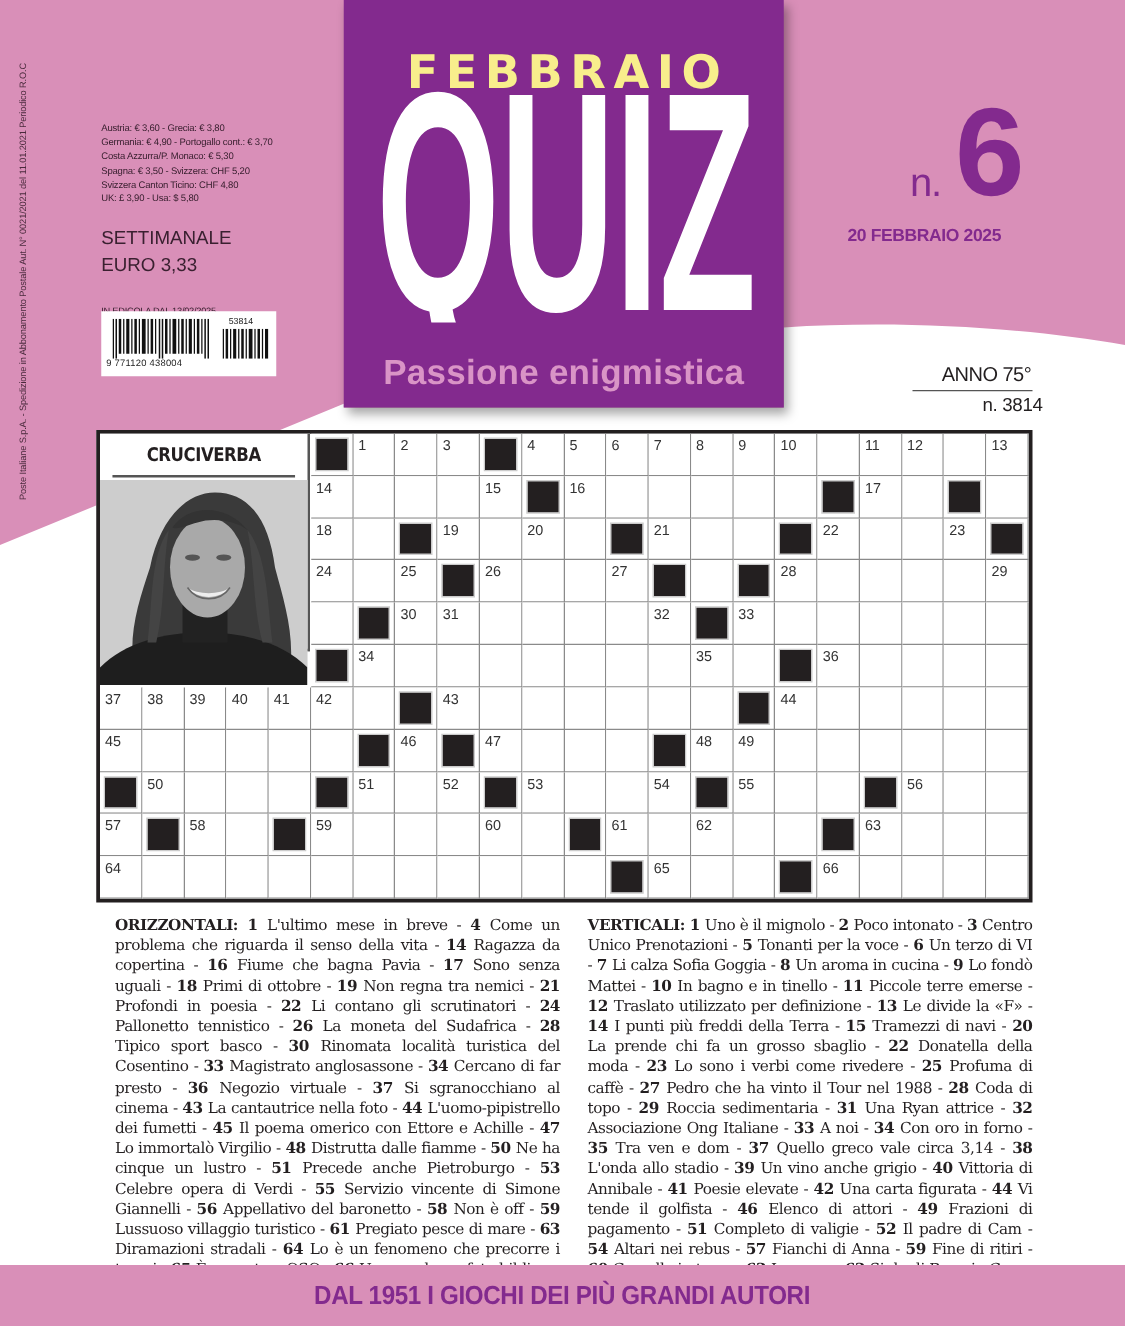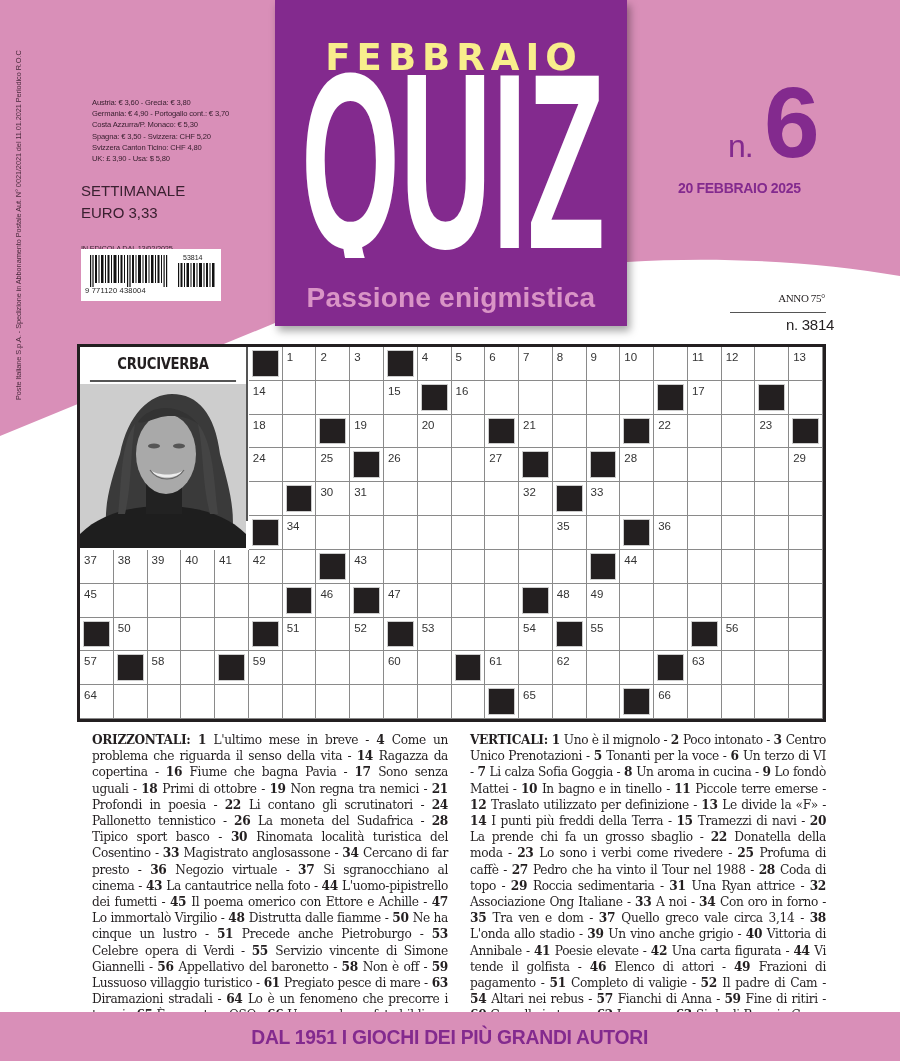--- a/index.html
+++ b/index.html
@@ -9,41 +9,41 @@
   .bg-pink { position: absolute; left: 0; top: 0; width: 900px; height: 440px; }
   .bg-pink svg { display: block; }
 
   .postal-vertical {
     position: absolute; left: 14px; top: 400px;
     transform-origin: 0 0; transform: rotate(-90deg);
     white-space: nowrap; font-size: 7.4px; color: #4a2a3c;
     font-family: "Liberation Sans", sans-serif; letter-spacing: -0.1px;
   }
 
-  .prices { position: absolute; left: 81px; top: 97px; font-size: 7.6px; line-height: 11.2px; color: #3a2030; font-family: "Liberation Sans", sans-serif; letter-spacing: -0.15px; margin-left: 11px; }
+  .prices { position: absolute; left: 81px; top: 97px; font-size: 7.6px; line-height: 11.2px; color: #3a2030; font-family: "Liberation Sans", sans-serif; letter-spacing: -0.15px; }
   .weekly { position: absolute; left: 81px; top: 180px; font-size: 15px; line-height: 22px; color: #3a2030; }
   .onsale { position: absolute; left: 81px; top: 244px; font-size: 7.4px; color: #3a2030; letter-spacing: -0.2px; }
 
   .barcode-box { position: absolute; left: 81px; top: 249px; width: 140px; height: 52px; background: #fff; }
   .barcode-main { position: absolute; left: 9px; top: 6px; width: 80px; height: 32px; }
   .barcode-add { position: absolute; left: 97px; top: 14px; width: 38px; height: 24px; }
   .barcode-num { position: absolute; left: 4px; top: 37px; font-size: 7.5px; color: #222; letter-spacing: 0.2px; }
   .barcode-addnum { position: absolute; left: 102px; top: 5px; font-size: 7px; color: #222; }
 
   .masthead { position: absolute; left: 275px; top: 0; width: 352px; height: 326px; background: #832a8e; box-shadow: 3px 5px 8px rgba(0,0,0,0.35); }
   .mast-domenica { position: absolute; left: 0; top: 36px; width: 352px; text-align: center; font-family: "DejaVu Sans", sans-serif; font-weight: bold; font-size: 37px; letter-spacing: 6px; color: #f8ee8c; padding-left: 6px; }
   .mast-quiz { position: absolute; left: 20px; top: 58px; width: 316px; height: 200px; }
   .mast-sub { position: absolute; left: 0; top: 282px; width: 352px; text-align: center; font-family: "Liberation Sans", sans-serif; font-weight: bold; font-size: 28px; color: #d994c6; letter-spacing: 0.2px; }
 
   .issue { position: absolute; left: 728px; top: 80px; color: #832a8e; }
   .issue-n { position: absolute; left: 0; top: 48px; font-size: 32px; font-family: "Liberation Sans", sans-serif; letter-spacing: -1px; }
   .issue-num { position: absolute; left: 36px; top: -8px; font-size: 100px; font-weight: bold; font-family: "Liberation Sans", sans-serif; line-height: 1; }
   .issue-date { position: absolute; left: 678px; top: 180px; font-size: 14px; font-weight: bold; color: #832a8e; white-space: nowrap; letter-spacing: -0.3px; }
 
-  .anno { position: absolute; left: 729px; top: 292px; width: 96px; text-align: right; font-size: 11px; color: #231f20; letter-spacing: -0.4px; font-family: Liberation Serif, serif; }
+  .anno { position: absolute; left: 729px; top: 292px; width: 96px; text-align: right; font-size: 16px; color: #231f20; letter-spacing: -0.4px; }
   .anno-line { position: absolute; left: 730px; top: 312px; width: 96px; height: 1px; background: #555; }
   .anno-n { position: absolute; left: 750px; top: 316px; width: 84px; text-align: right; font-size: 15px; color: #231f20; letter-spacing: -0.3px; }
 
   .grid-wrap { position: absolute; left: 77px; top: 344px; width: 749px; height: 378px; border: 3px solid #231f20; background: #fff; }
   .grid { position: absolute; left: 0; top: 0; width: 743px; height: 372px; display: grid; grid-template-columns: repeat(22, 1fr); grid-template-rows: repeat(11, 1fr); }
   .cell { border-right: 1px solid #8a8a8a; border-bottom: 1px solid #8a8a8a; position: relative; background: #fff; }
   .cell .num { position: absolute; left: 4px; top: 4px; font-size: 11.5px; color: #333; font-family: "Liberation Sans", sans-serif; }
   .cell.black::after { content: ""; position: absolute; left: 4px; top: 4px; right: 4px; bottom: 4px; background: #231f20; outline: 1px solid #ccc; }
   .cell.hidden { visibility: hidden; }
 

